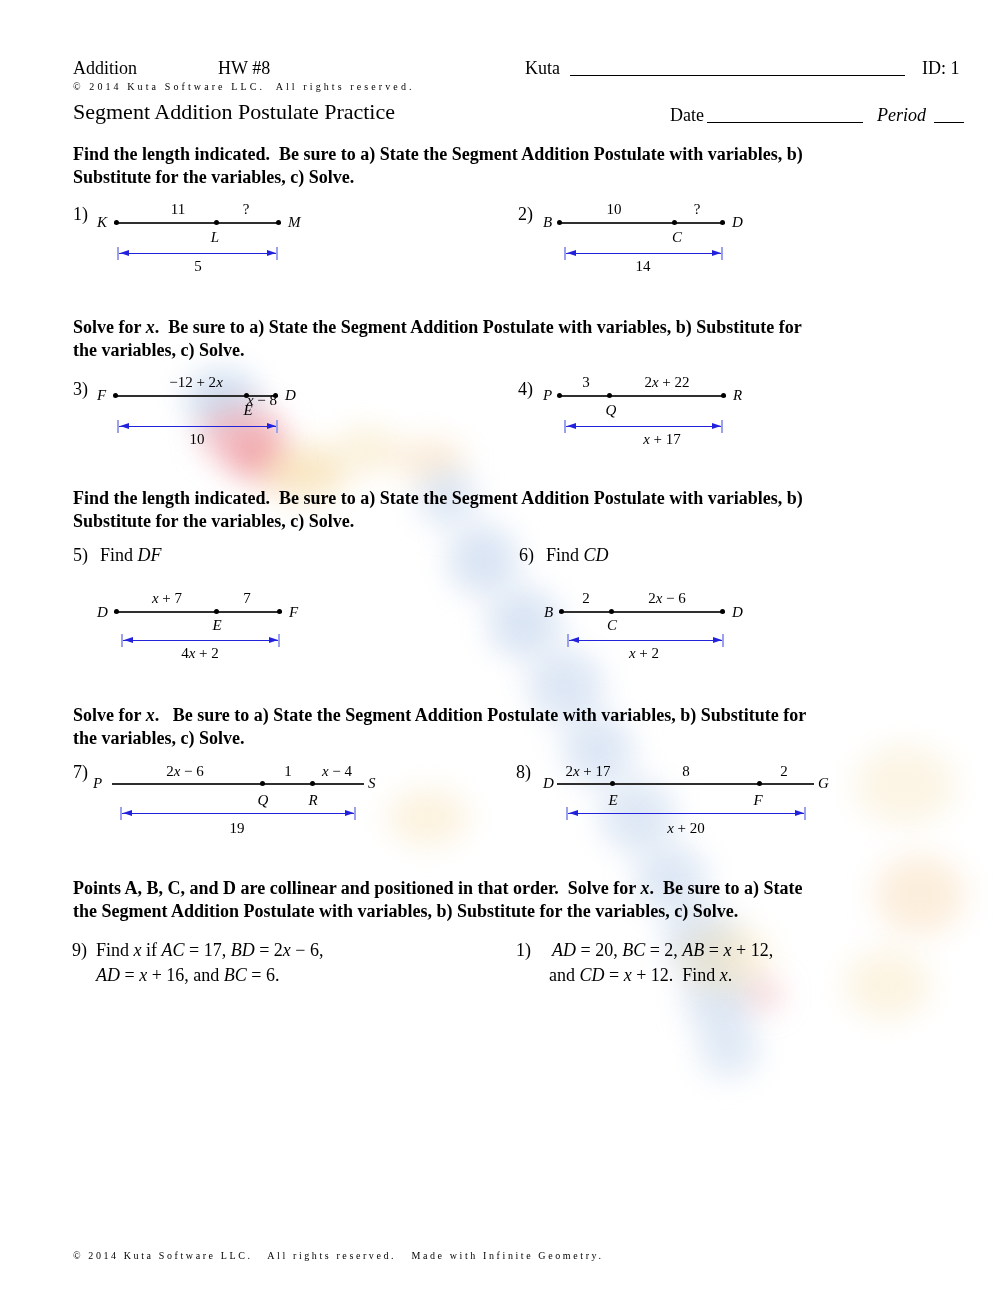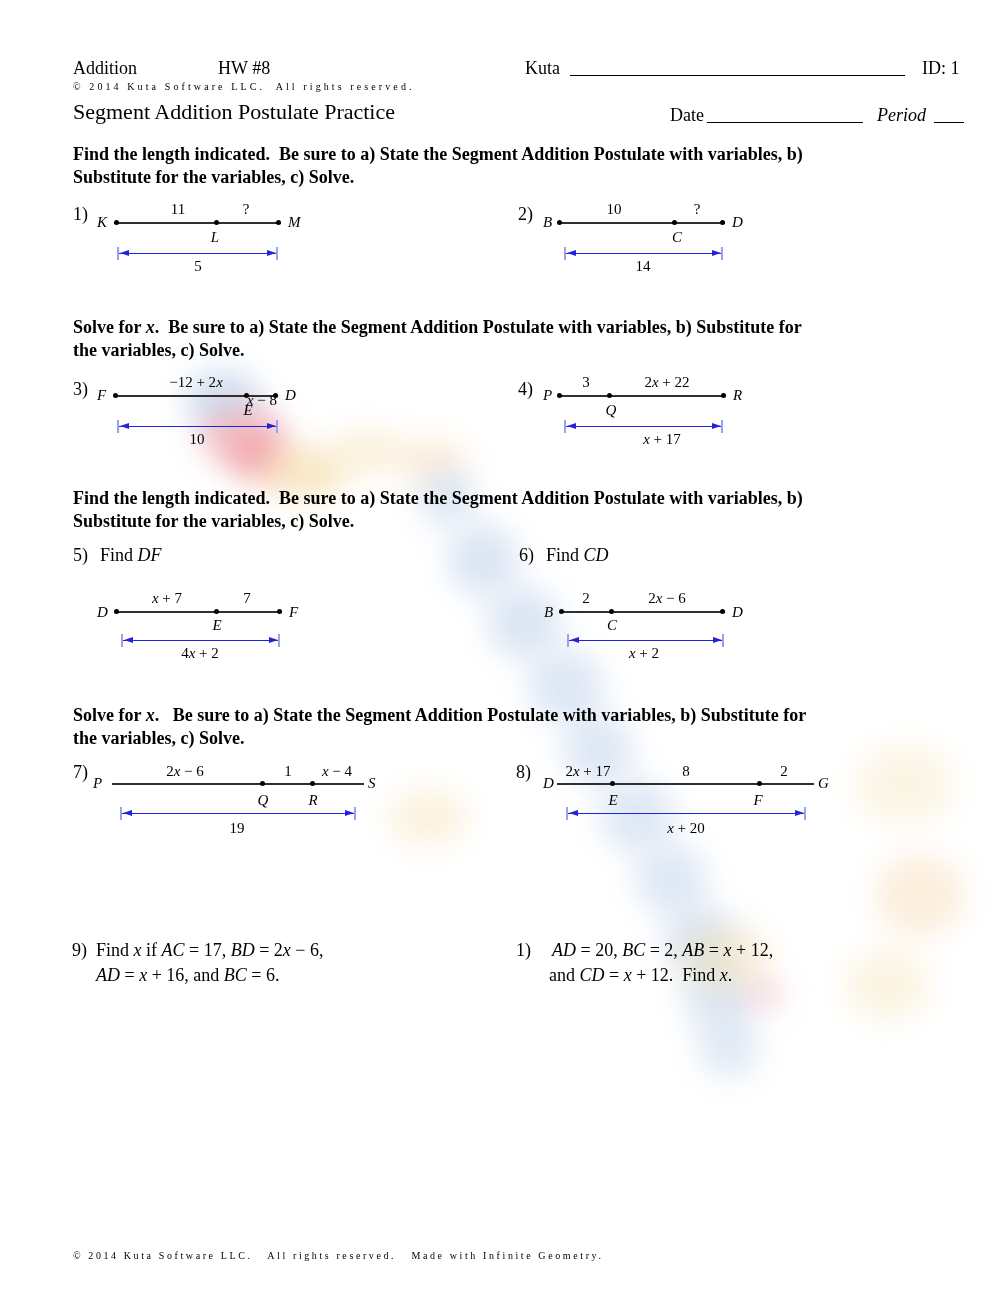--- a/index.html
+++ b/index.html
@@ -70,20 +70,22 @@
   </div>
 
   <div class="abs instr" style="left:73px;top:143px;">Find the length indicated.  Be sure to a) State the Segment Addition Postulate with variables, b)
 Substitute for the variables, c) Solve.</div>
   <div class="abs instr" style="left:73px;top:316px;">Solve for <i>x</i>.  Be sure to a) State the Segment Addition Postulate with variables, b) Substitute for
 the variables, c) Solve.</div>
   <div class="abs instr" style="left:73px;top:487px;">Find the length indicated.  Be sure to a) State the Segment Addition Postulate with variables, b)
 Substitute for the variables, c) Solve.</div>
   <div class="abs instr" style="left:73px;top:704px;">Solve for <i>x</i>.   Be sure to a) State the Segment Addition Postulate with variables, b) Substitute for
 the variables, c) Solve.</div>
+  <div class="abs instr" style="left:73px;top:877px;">Points A, B, C, and D are collinear and positioned in that order.  Solve for <i>x</i>.  Be sure to a) State
+the Segment Addition Postulate with variables, b) Substitute for the variables, c) Solve.</div>
 
   <div>
     <div class="abs t18" style="left:73px;top:204px;">1)</div>
     <div class="abs pt" style="left:97px;top:214px;">K</div>
     <div class="abs segline" style="left:114px;top:222px;width:167px;"></div>
     <div class="abs dot" style="left:114px;top:220px;"></div>
     <div class="abs dot" style="left:214px;top:220px;"></div>
     <div class="abs dot" style="left:276px;top:220px;"></div>
     <div class="abs t15 cx" style="left:178px;top:201px;text-align:center;">11</div>
     <div class="abs t15 cx" style="left:246px;top:201px;">?</div>

